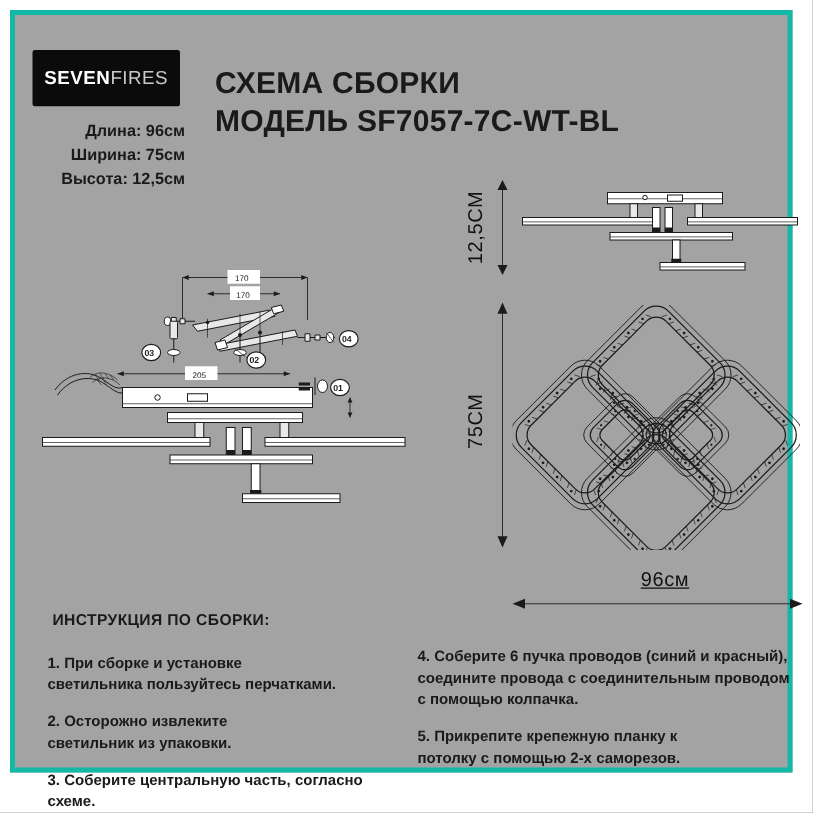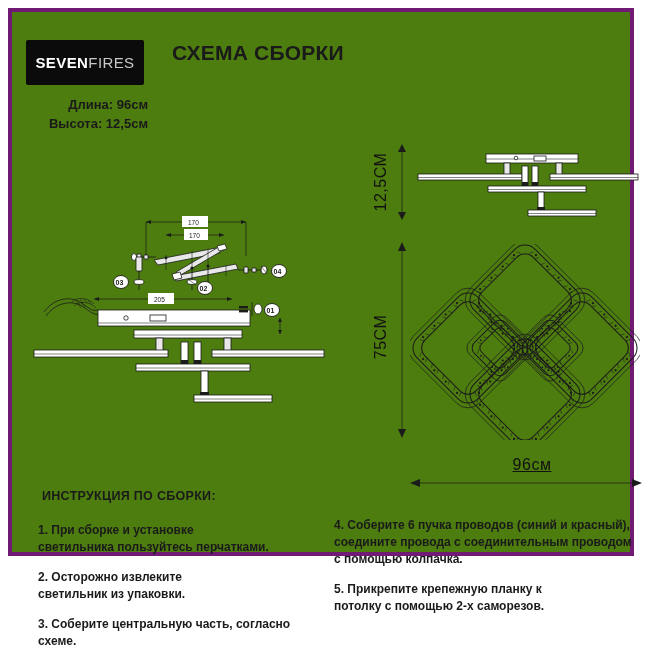--- a/index.html
+++ b/index.html
@@ -6,46 +6,46 @@
   html,body{margin:0;padding:0;}
   body{
     width:650px;height:650px;
     background:#ffffff;
     font-family:"Liberation Sans","DejaVu Sans",sans-serif;
     overflow:hidden;
   }
   #sheet{
     position:absolute;
     left:8px;top:8px;
-    width:626px;height:548px;
-    border:4px solid #701a75;
+    width:626px;height:610px;
+    border:4px solid #14b8a6;
     box-sizing:border-box;
-    background:#4d7c0f;
+    background:#a3a3a3;
   }
   .abs{position:absolute;}
 
   
   #logo-box{
     left:14px;top:28px;width:118px;height:45px;
     background:#0b0b0b;border-radius:2px;
     display:flex;align-items:center;justify-content:center;
   }
   #logo-text{font-size:15px;letter-spacing:.4px;white-space:nowrap;}
   #logo-text .a{color:#ffffff;font-weight:bold;}
   #logo-text .b{color:#c9c9c9;font-weight:normal;}
 
   #specs{
     left:14px;top:84px;width:122px;
     text-align:right;
     font-size:13px;font-weight:bold;color:#1a1a1a;line-height:1.45;
   }
 
   #title{
-    left:160px;top:28px;width:430px;
-    font-size:21px;font-weight:bold;color:#1a1a1a;
+    left:160px;top:40px;width:430px;
+    font-size:24px;font-weight:bold;color:#1a1a1a;
     line-height:1.28;letter-spacing:.2px;
   }
 
   
   #instr-heading{
     left:30px;top:477px;
     font-size:12.5px;font-weight:bold;color:#1a1a1a;letter-spacing:.3px;
   }
   .instr-col{font-size:12px;font-weight:bold;color:#1a1a1a;line-height:1.42;}
   #instr-left{left:26px;top:510px;width:270px;}
@@ -86,25 +86,27 @@
 <body>
 
 <div id="sheet">
 
   <div class="abs" id="logo-box">
     <div id="logo-text"><span class="a">SEVEN</span><span class="b">FIRES</span></div>
   </div>
 
   <div class="abs" id="specs">
     <div>Длина: 96см</div>
+    <div>Ширина: 75см</div>
     <div>Высота: 12,5см</div>
   </div>
 
   <div class="abs" id="title">
     <div>СХЕМА СБОРКИ</div>
+    <div>МОДЕЛЬ SF7057-7C-WT-BL</div>
   </div>
 
   <div class="abs" style="left:92px;top:196px;">
     <svg width="210" height="110" viewBox="0 0 210 110">
 
       <g>
         <line class="dimln" x1="42" y1="14" x2="142" y2="14"></line>
         <line class="dimln" x1="42" y1="14" x2="42" y2="48"></line>
         <line class="dimln" x1="142" y1="14" x2="142" y2="48"></line>
         <polygon class="arrowhead" points="42,14 47,12 47,16"></polygon>

